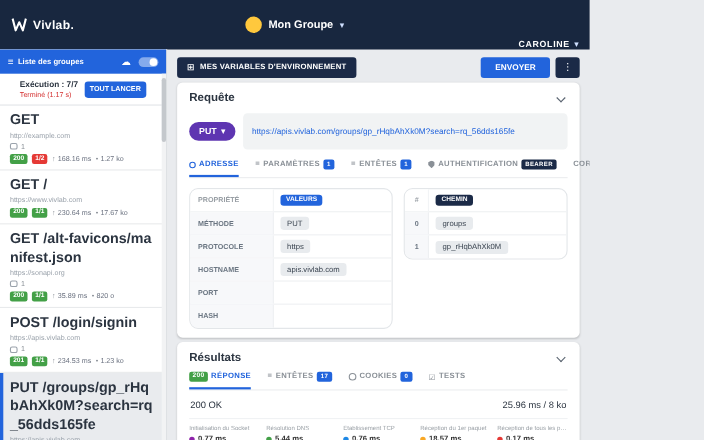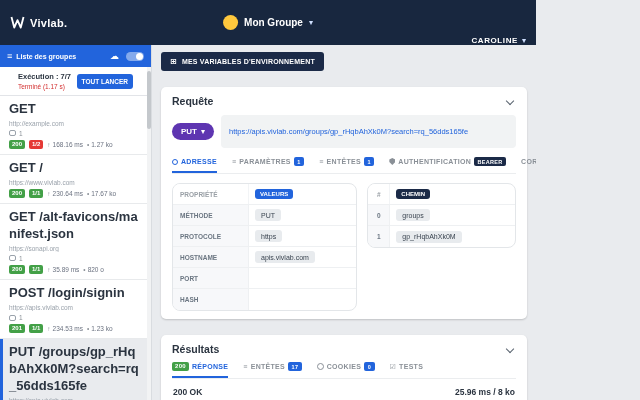--- a/index.html
+++ b/index.html
@@ -57,21 +57,21 @@
 
   
   .toolbar { display:flex; justify-content:space-between; align-items:center; }
   .env-btn { background:#1b2a47; color:#fff; font-size:7px; font-weight:bold; letter-spacing:.2px; padding:5px 9px; border-radius:3px; display:flex; align-items:center; gap:5px; cursor:pointer; }
   .env-btn .gi { font-size:8px; }
   .toolbar-right { display:flex; gap:5px; }
   .send-btn { background:#2264dc; color:#fff; font-size:7.5px; font-weight:bold; padding:5px 13px; border-radius:3px; cursor:pointer; }
   .more-btn { background:#1b2a47; color:#fff; width:22px; border-radius:3px; display:flex; align-items:center; justify-content:center; font-size:9px; cursor:pointer; }
 
   
-  .card { background:#fff; border-radius:5px; box-shadow:0 1px 2px rgba(0,0,0,.18); padding:8px 11px; margin-top:16px; }
+  .card { background:#fff; border-radius:5px; box-shadow:0 1px 2px rgba(0,0,0,.18); padding:8px 11px; margin-top:4px; }
   .card-head { display:flex; justify-content:space-between; align-items:center; }
   .card-title { font-size:10.5px; font-weight:bold; color:#2b3440; }
   .chev { width:6px; height:6px; border-right:1.5px solid #5a6470; border-bottom:1.5px solid #5a6470; transform:rotate(45deg); margin-right:3px; cursor:pointer; }
 
   .req-row { display:flex; gap:7px; margin-top:8px; align-items:center; }
   .method-pill { background:#5e35b1; color:#fff; font-size:8px; font-weight:bold; padding:4px 9px; border-radius:12px; display:flex; align-items:center; gap:4px; cursor:pointer; }
   .url-input { flex:1; background:#f1f3f4; border-radius:4px; padding:12px 8px; font-size:7.5px; color:#2264dc; white-space:nowrap; overflow:hidden; cursor:text; }
 
   .tabs { display:flex; gap:15px; margin-top:9px; border-bottom:1px solid #ebedef; }
   .tab { font-size:7px; font-weight:bold; color:#8a9097; letter-spacing:.3px; display:flex; align-items:center; gap:3px; padding-bottom:5px; border-bottom:2px solid transparent; cursor:pointer; white-space:nowrap; }
@@ -91,21 +91,21 @@
   .pcell-label { flex:0 0 76px; width:76px; background:#f7f8fa; border-right:1px solid #eef0f2; padding:5px 7px; font-size:6.5px; font-weight:bold; color:#6b7682; display:flex; align-items:center; }
   .panel.path .pcell-label { flex:0 0 22px; width:22px; justify-content:center; padding:5px 3px; }
   .pcell-value { flex:1; padding:3px 6px; display:flex; align-items:center; }
   .prow.head .pcell-label { color:#9aa0a6; background:#fff; border-right-color:#f2f4f6; }
   .chip { background:#e8ebee; border-radius:3px; padding:2.5px 6px; font-size:7px; color:#3a4450; cursor:text; }
   .hdr-pill { font-size:6px; font-weight:bold; color:#fff; padding:2px 5px; border-radius:3px; background:#2264dc; }
   .hdr-pill.navy { background:#1b2a47; }
 
   
   .status-row { display:flex; justify-content:space-between; align-items:center; padding:8px 1px 7px; border-bottom:1px solid #f0f2f4; }
-  .status-text, .meta-text { font-size:8.5px; font-weight:bold; color:#2b3440;text-align:right; }
+  .status-text, .meta-text { font-size:8.5px; font-weight:normal; color:#2b3440;text-align:right; }
   .timeline { display:flex; justify-content:space-between; gap:6px; margin-top:6px; }
   .tcell { flex:1; min-width:0; }
   .tlabel { font-size:5.5px; color:#9aa0a6; white-space:nowrap; overflow:hidden; text-overflow:ellipsis; }
   .tvalue { display:flex; align-items:center; gap:3px; margin-top:3px; font-size:7px; font-weight:bold; color:#333; }
   .dot { width:5px; height:5px; border-radius:50%; flex:0 0 5px; }
   .cookie-icon { width:7px; height:7px; border:1px solid #8a9097; border-radius:50%; display:inline-block; }
 </style>
 </head>
 <body>
 
@@ -287,20 +287,26 @@
       </div>
     </div>
 
     <div class="main">
 
       <div class="toolbar">
         <div class="env-btn">
           <span class="gi">⊞</span>
           <span>MES VARIABLES D'ENVIRONNEMENT</span>
         </div>
+        <div class="toolbar-right">
+          <div class="send-btn">ENVOYER</div>
+          <div class="more-btn">
+            <span>⋮</span>
+          </div>
+        </div>
       </div>
 
       <div class="card">
         <div class="card-head">
           <span class="card-title">Requête</span>
           <span class="chev"></span>
         </div>
 
         <div class="req-row">
           <div class="method-pill" style="background: rgb(94, 53, 177);">

